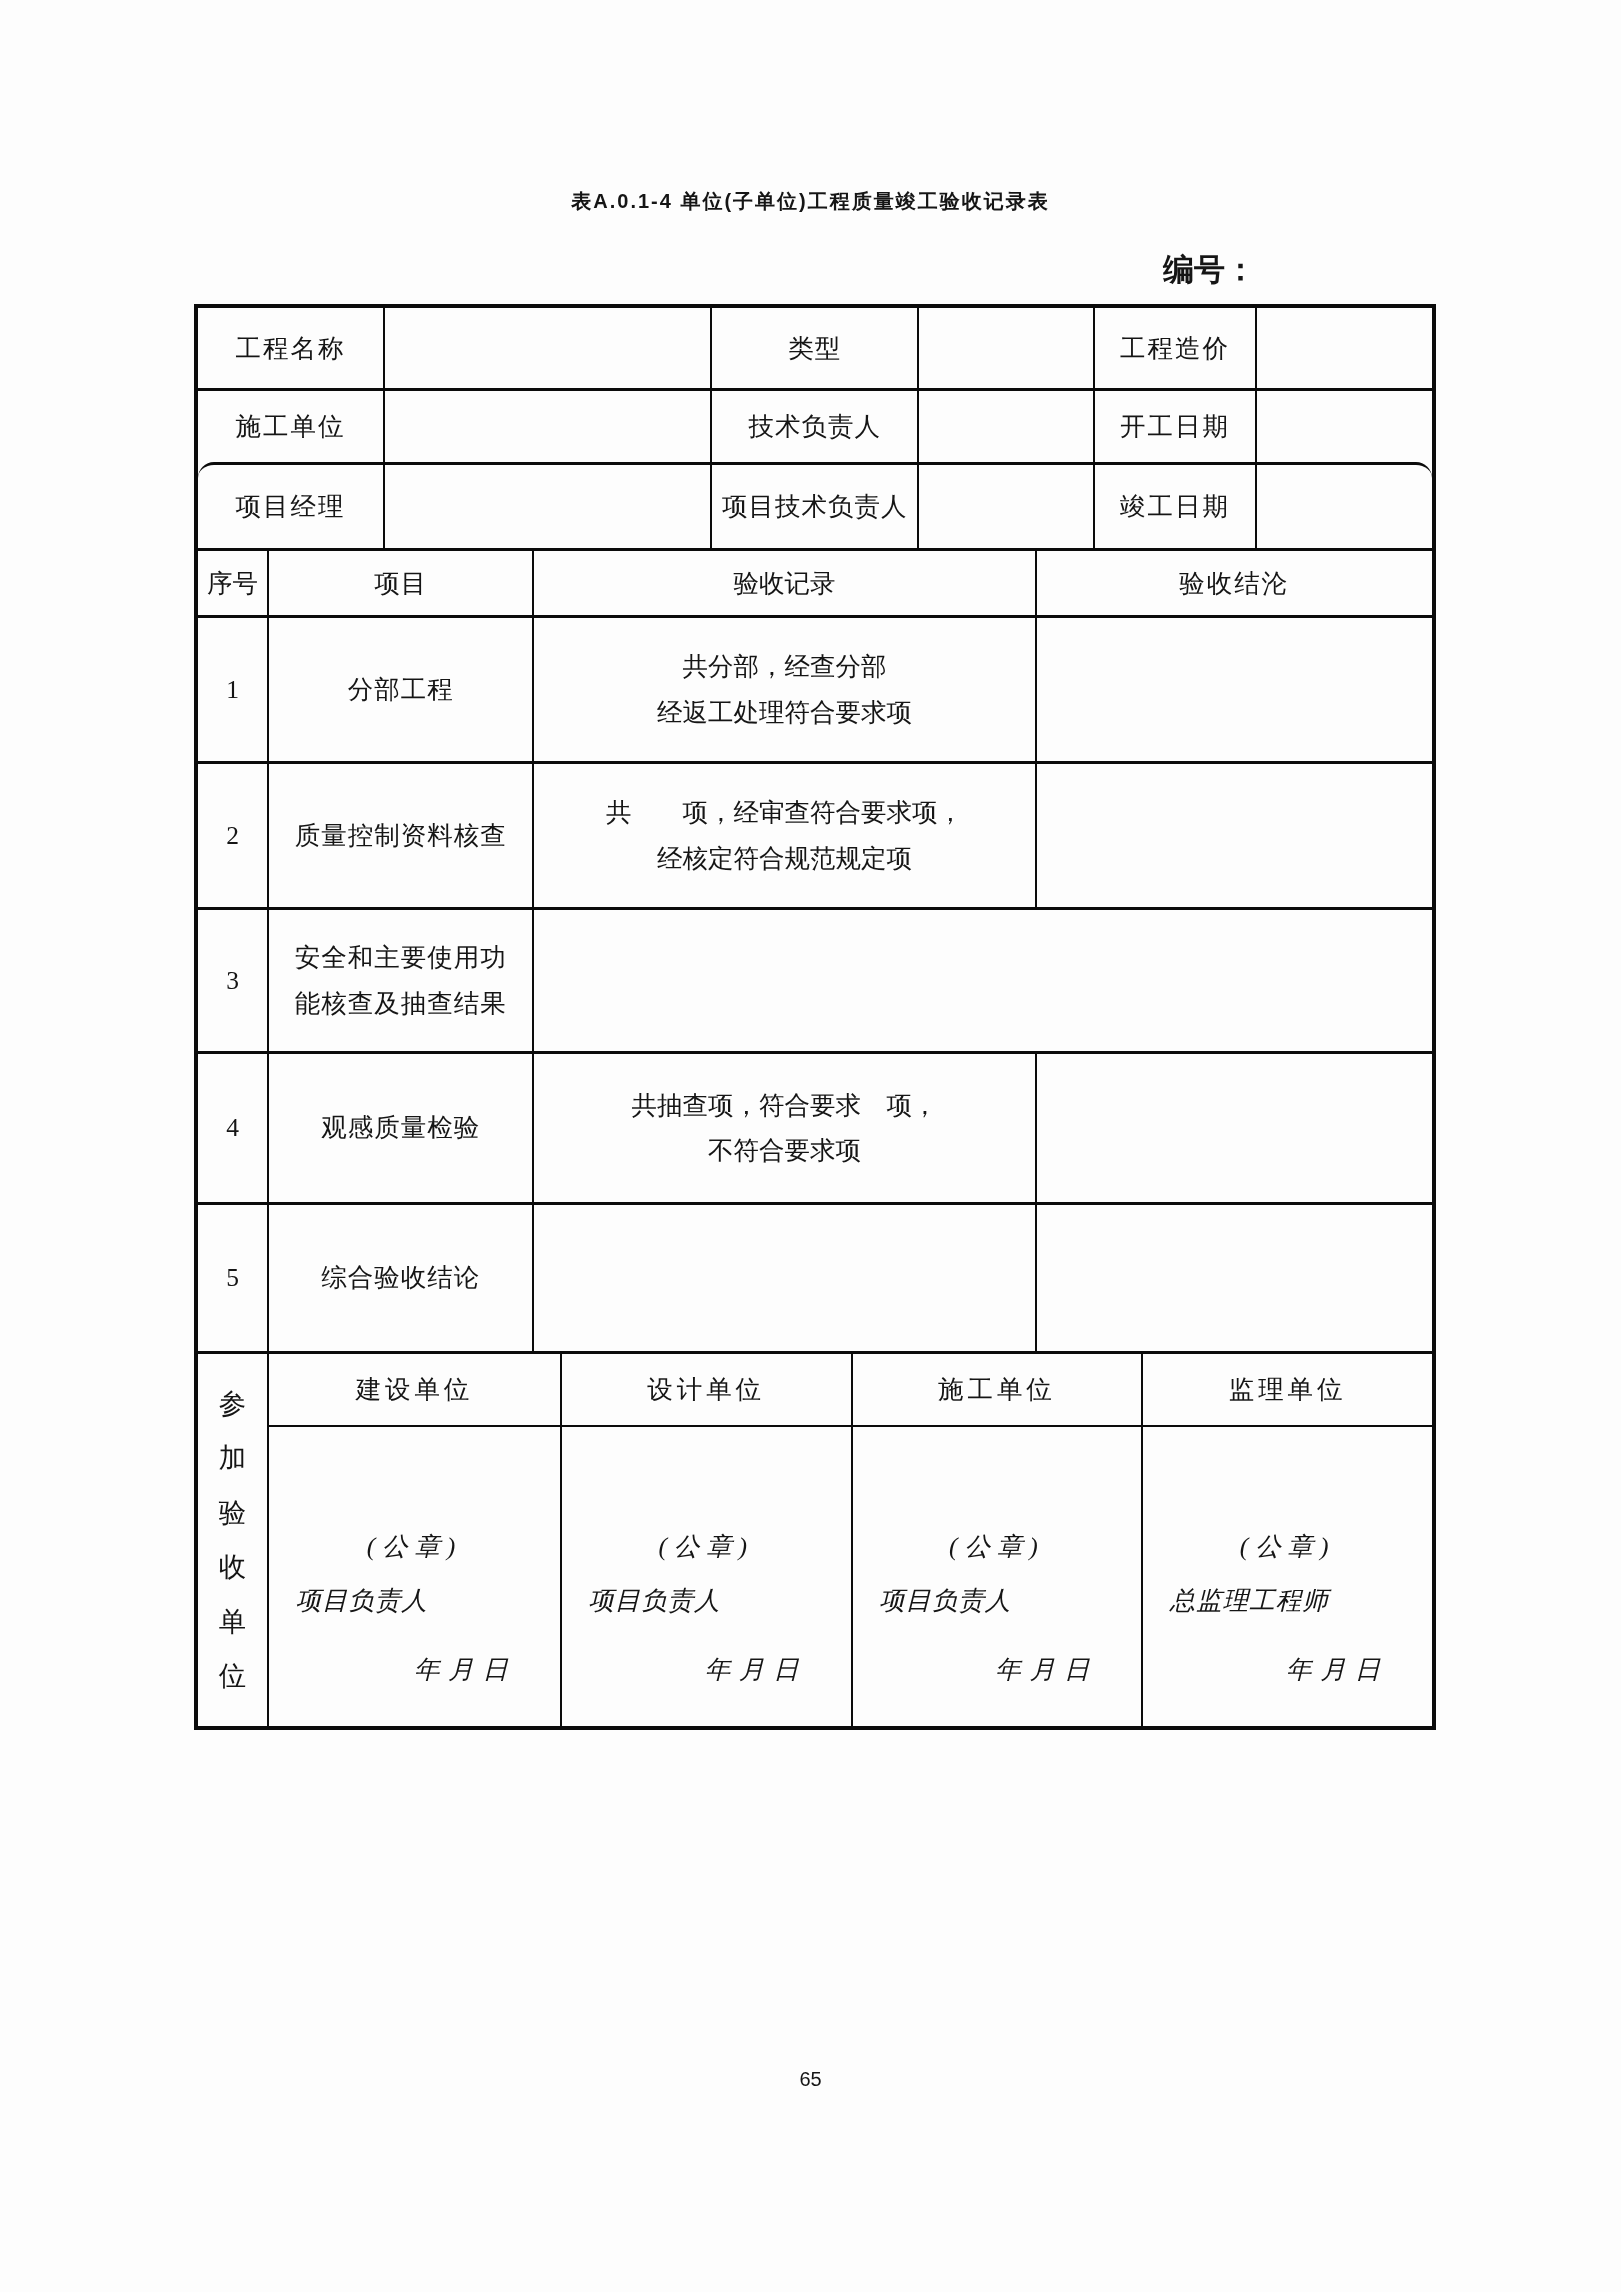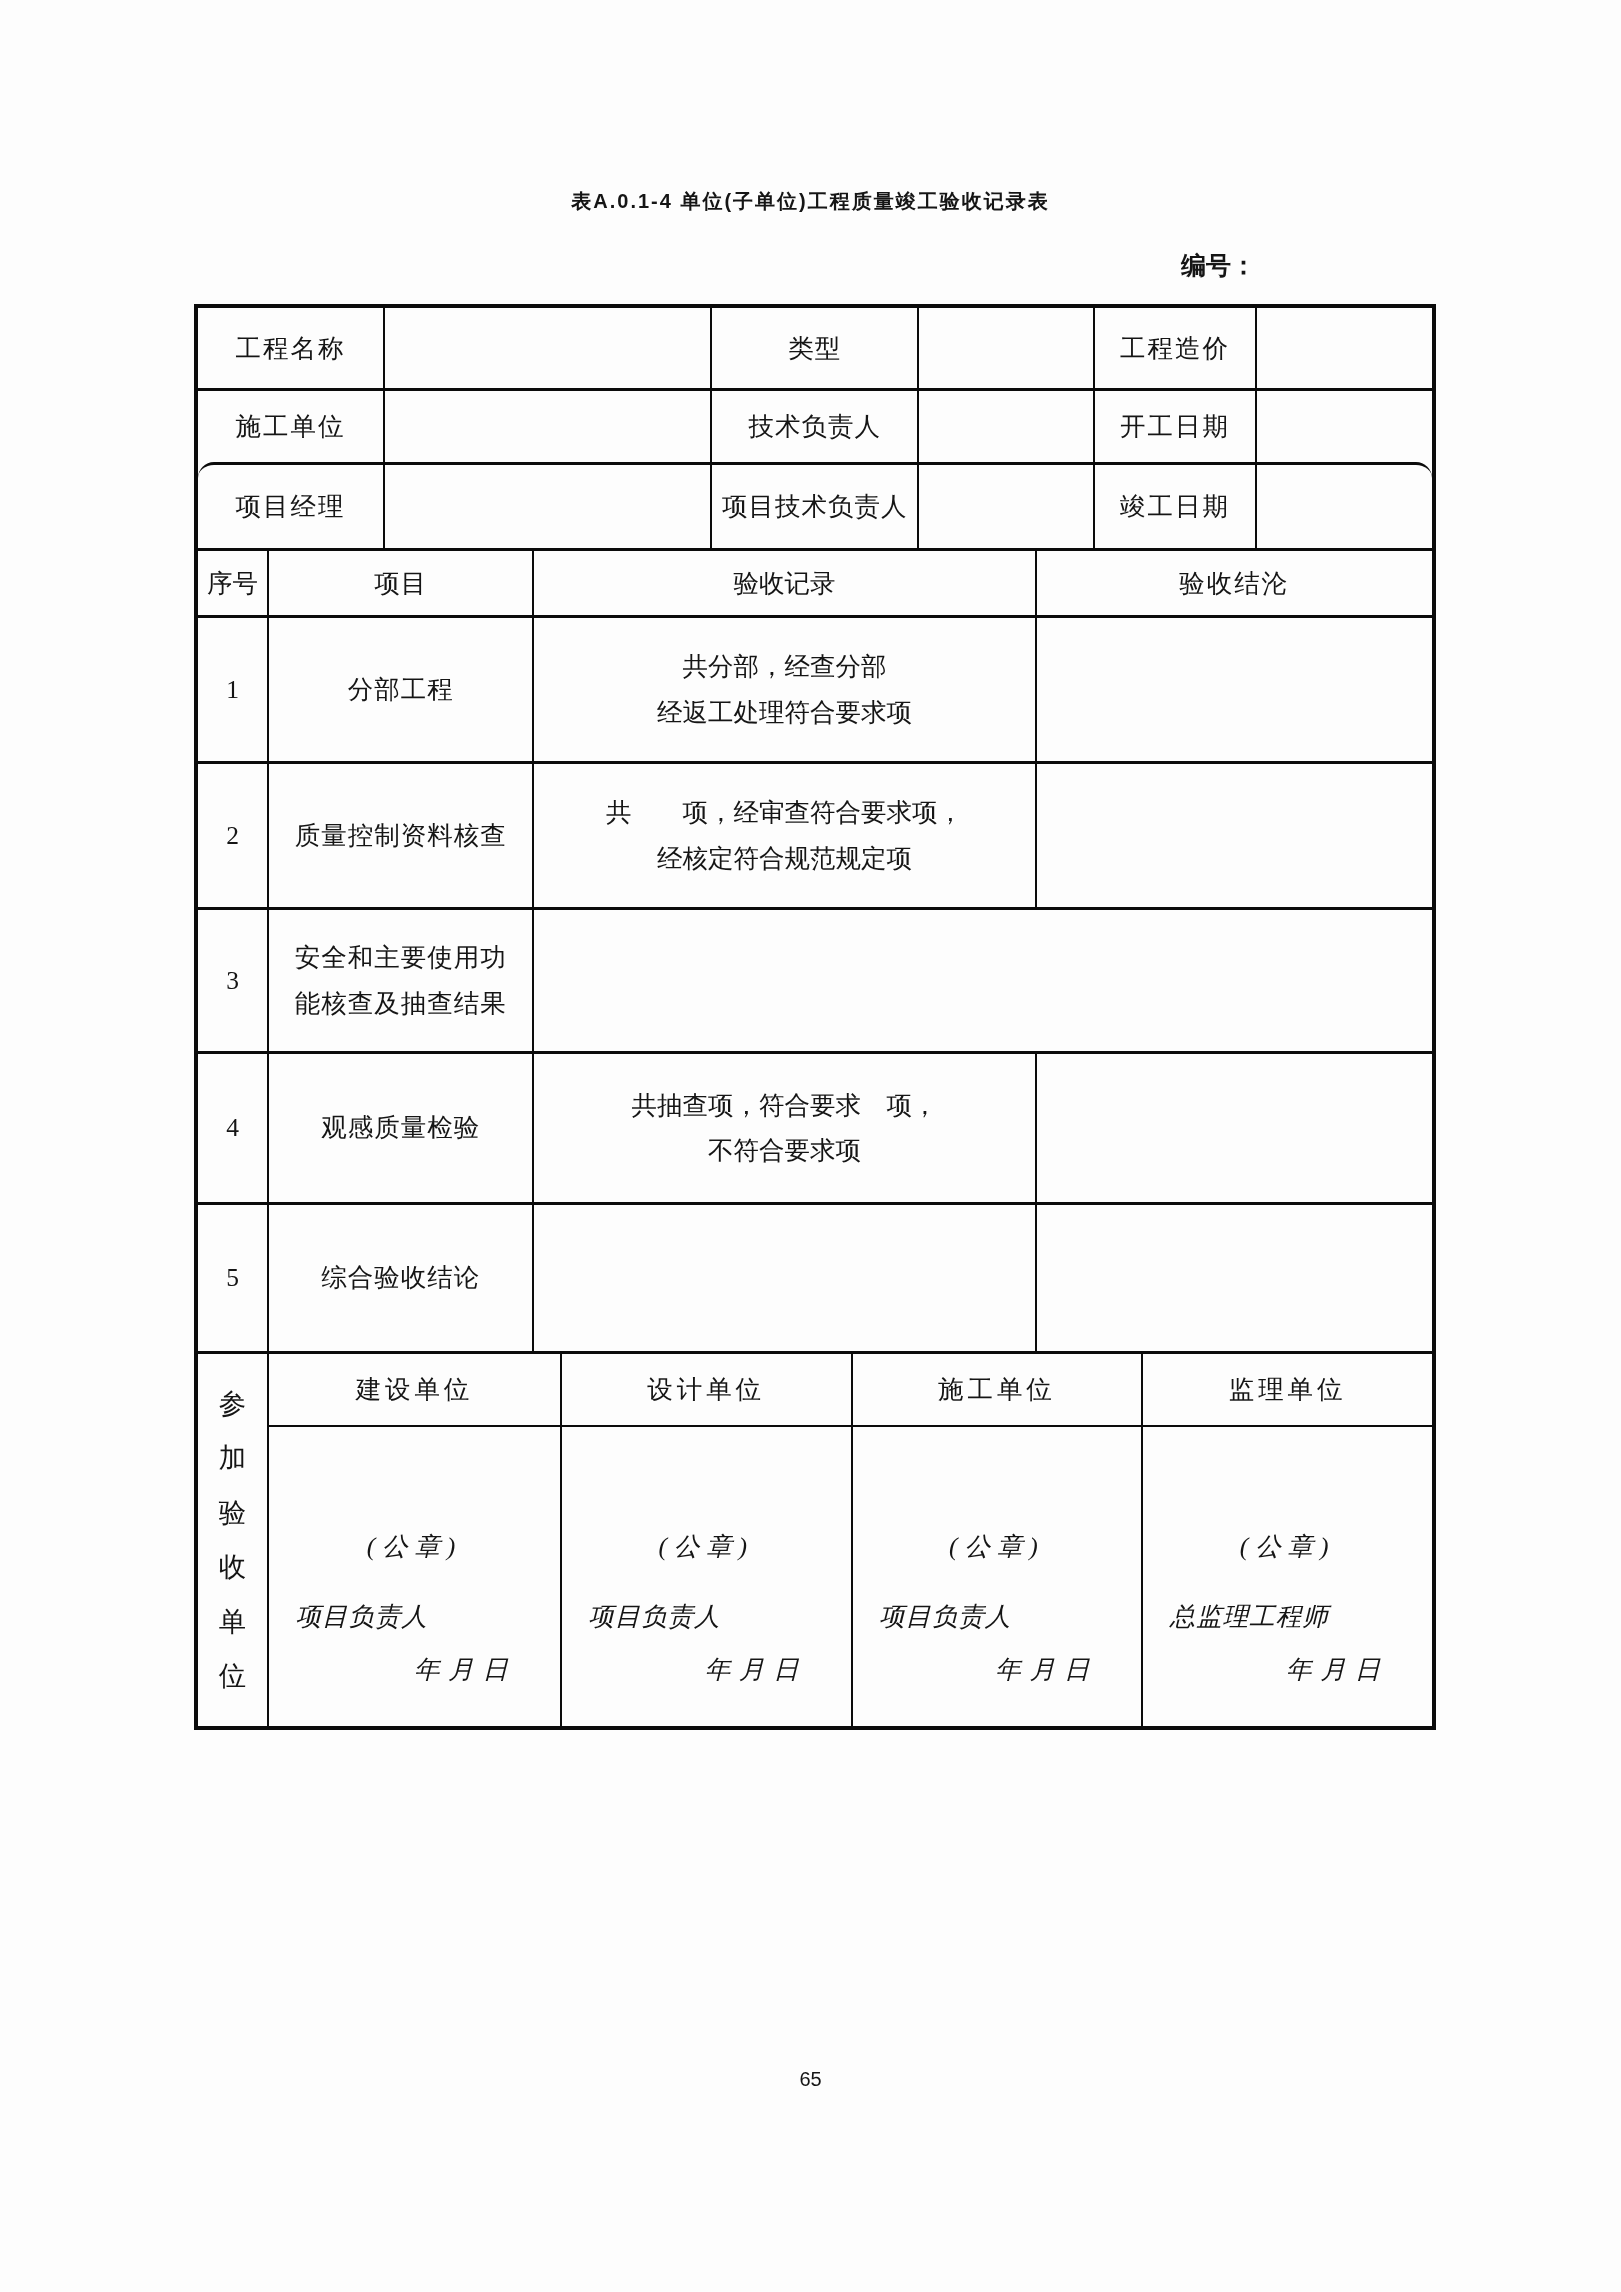--- a/index.html
+++ b/index.html
@@ -9,21 +9,21 @@
     overflow:hidden;
   }
   .title {
     position:absolute; top:188px; left:0; width:100%; text-align:center;
     font-family:"Liberation Sans","DejaVu Sans",sans-serif;
     font-weight:bold; font-size:20px; letter-spacing:2px;
   }
   .ref {
     position:absolute; top:249px; right:365px;
     font-family:"Liberation Sans","DejaVu Sans",sans-serif;
-    font-weight:bold; font-size:25px;margin-left:40px;
+    font-weight:bold; font-size:31px;margin-left:40px;
   }
   .tbl {
     position:absolute; left:194px; top:304px; width:1242px; height:1426px;
     border:4.9px solid #0b0b0b; box-sizing:border-box;
     display:flex; flex-direction:column; font-size:25.5px;
   }
   .row { display:flex; box-sizing:border-box; border-top:3.9px solid #0b0b0b; }
   .row.first { border-top:none; }
   .row > div {
     box-sizing:border-box; border-left:2.9px solid #0b0b0b;
@@ -58,21 +58,21 @@
   .csign { flex:1; display:flex; box-sizing:border-box; border-top:2.9px solid #0b0b0b;font-style:italic; }
   .chead > div, .csign > div { box-sizing:border-box; border-left:2.9px solid #0b0b0b; }
   .chead > div:first-child, .csign > div:first-child { border-left:none; }
   .chead > div {
     display:flex; align-items:center; justify-content:center;
     letter-spacing:3.9px;
   }
   .cc{width:25%;} .ccl{flex:1;}
   .csign > div { position:relative; }
   .seal { position:absolute; top:34%; left:0; width:100%; text-align:center; letter-spacing:6.9px; }
-  .signer { position:absolute; left:26.5px; bottom:92px; letter-spacing:1px; }
+  .signer { position:absolute; left:26.5px; bottom:108px; letter-spacing:1px; }
   .sdate { position:absolute; right:43px; bottom:39px; letter-spacing:8.8px; }
 
   .pageno {
     position:absolute; top:2068px; left:0; width:100%; text-align:center;
     font-family:"Liberation Sans","DejaVu Sans",sans-serif; font-size:20px;
   }
 </style>
 </head>
 <body>
 

